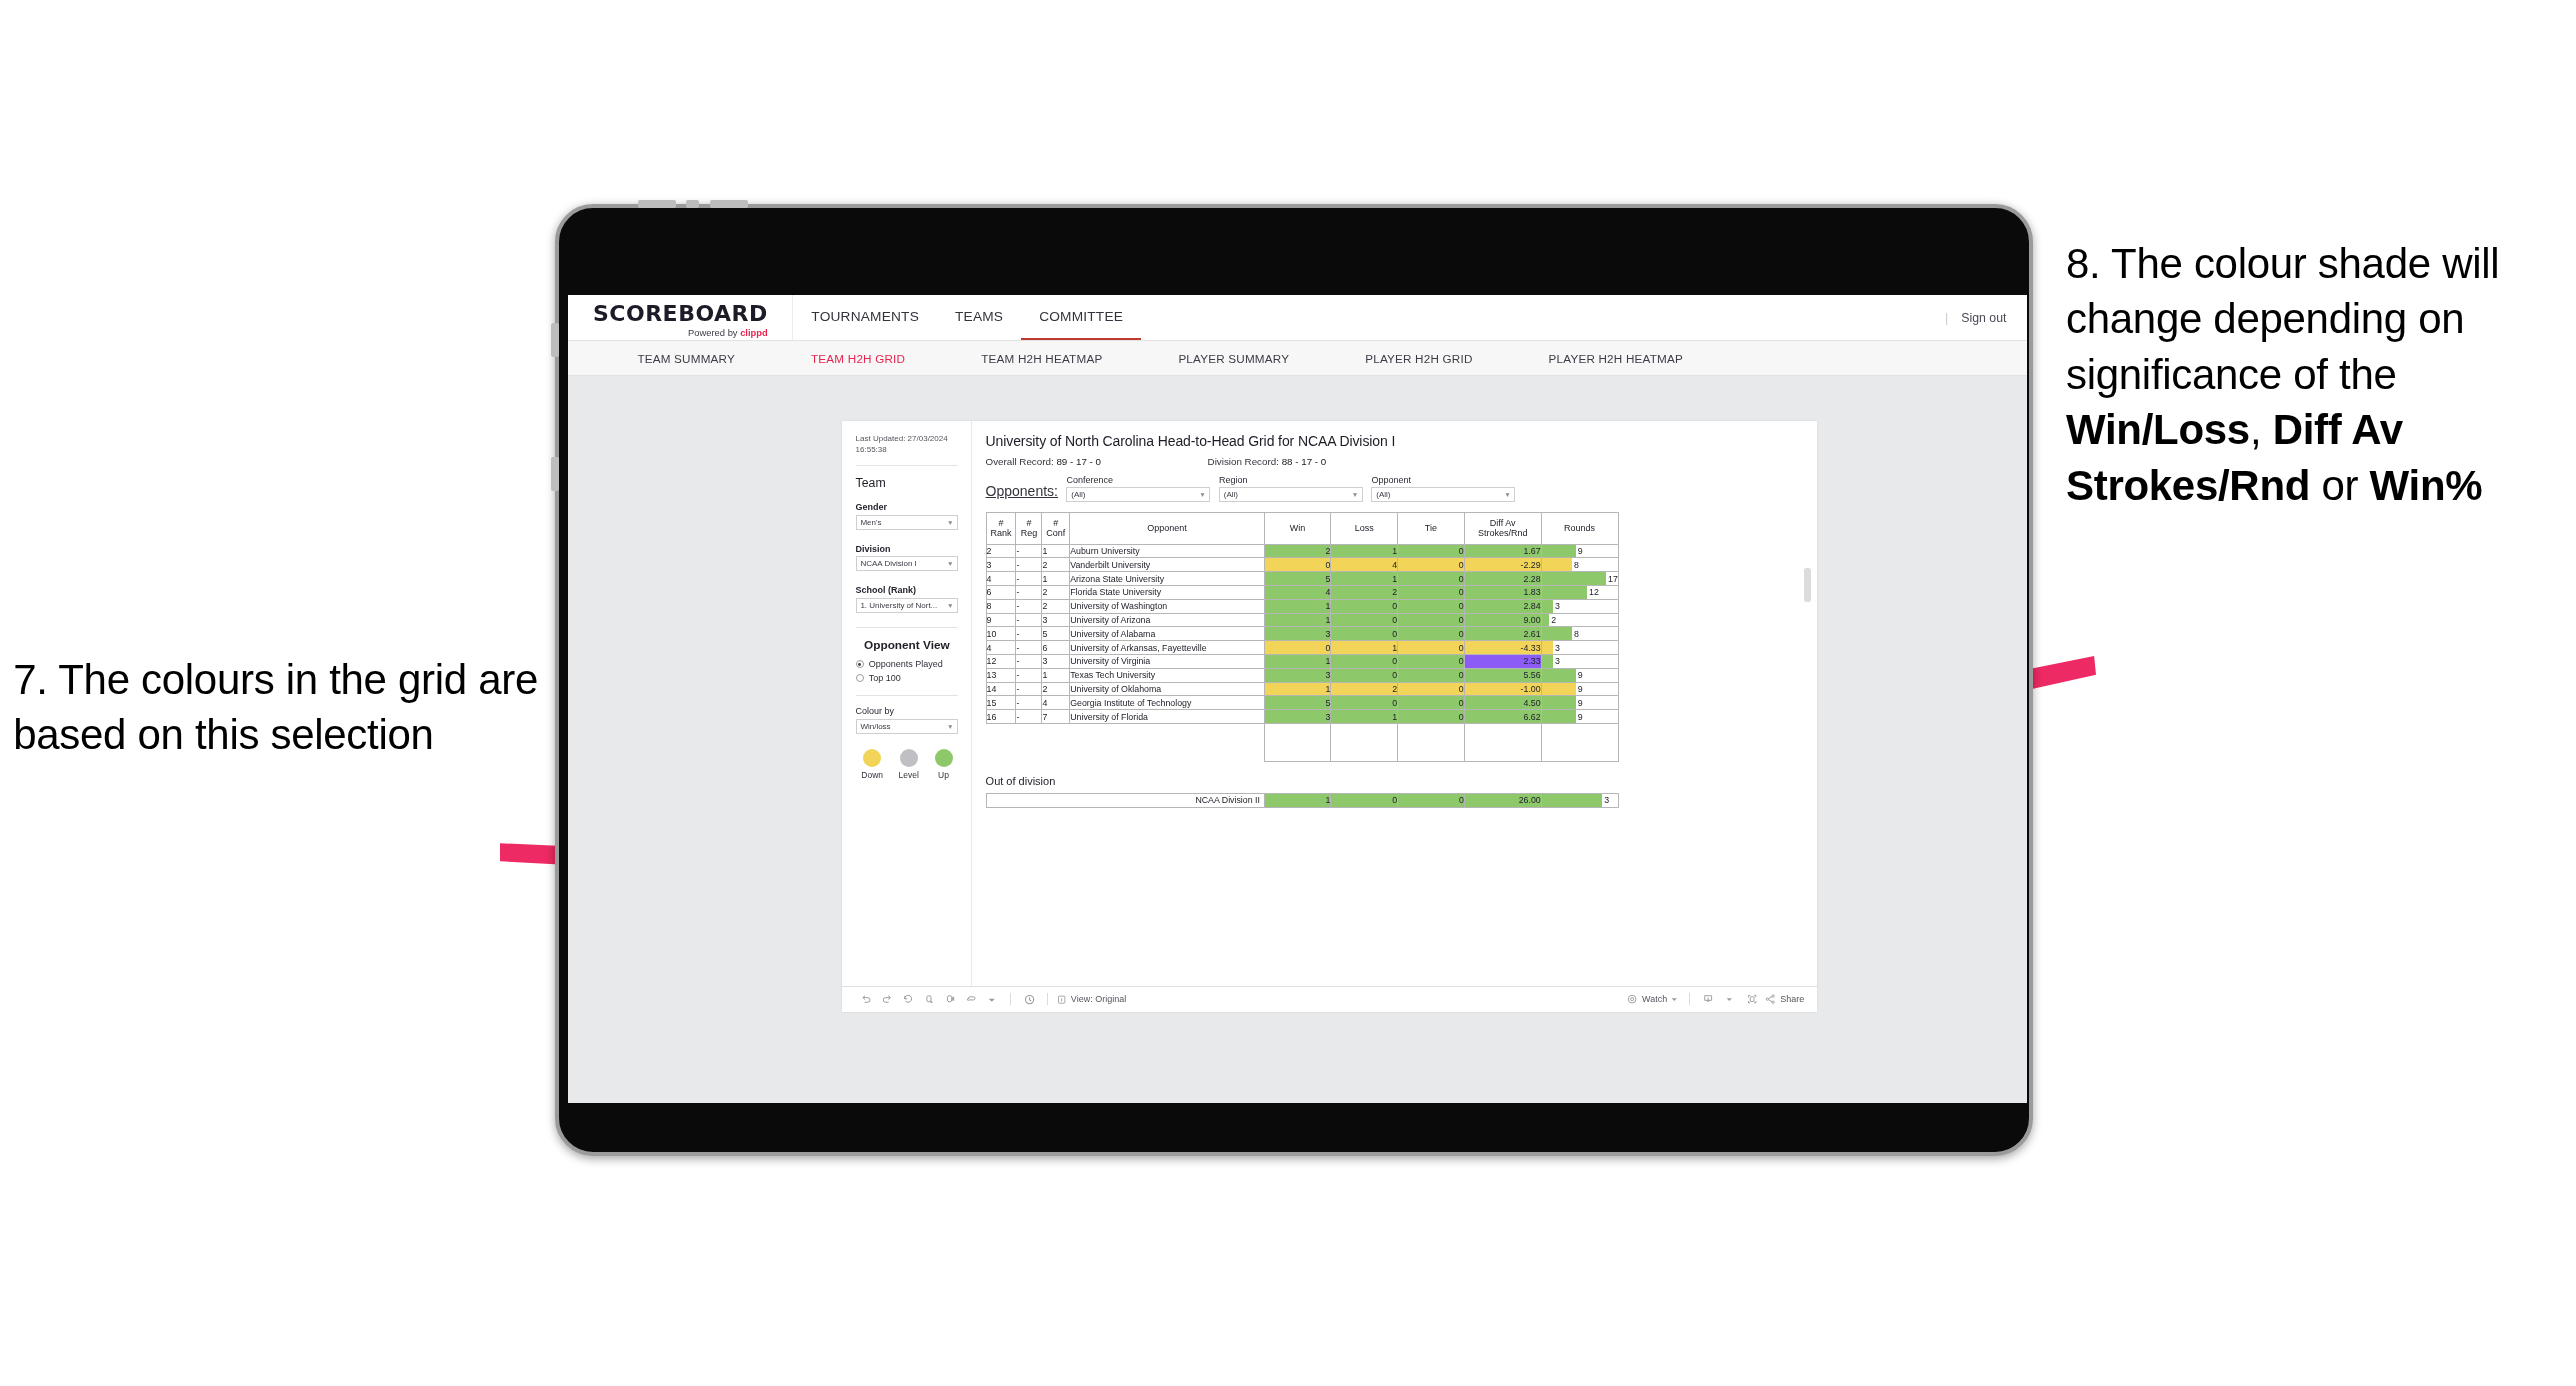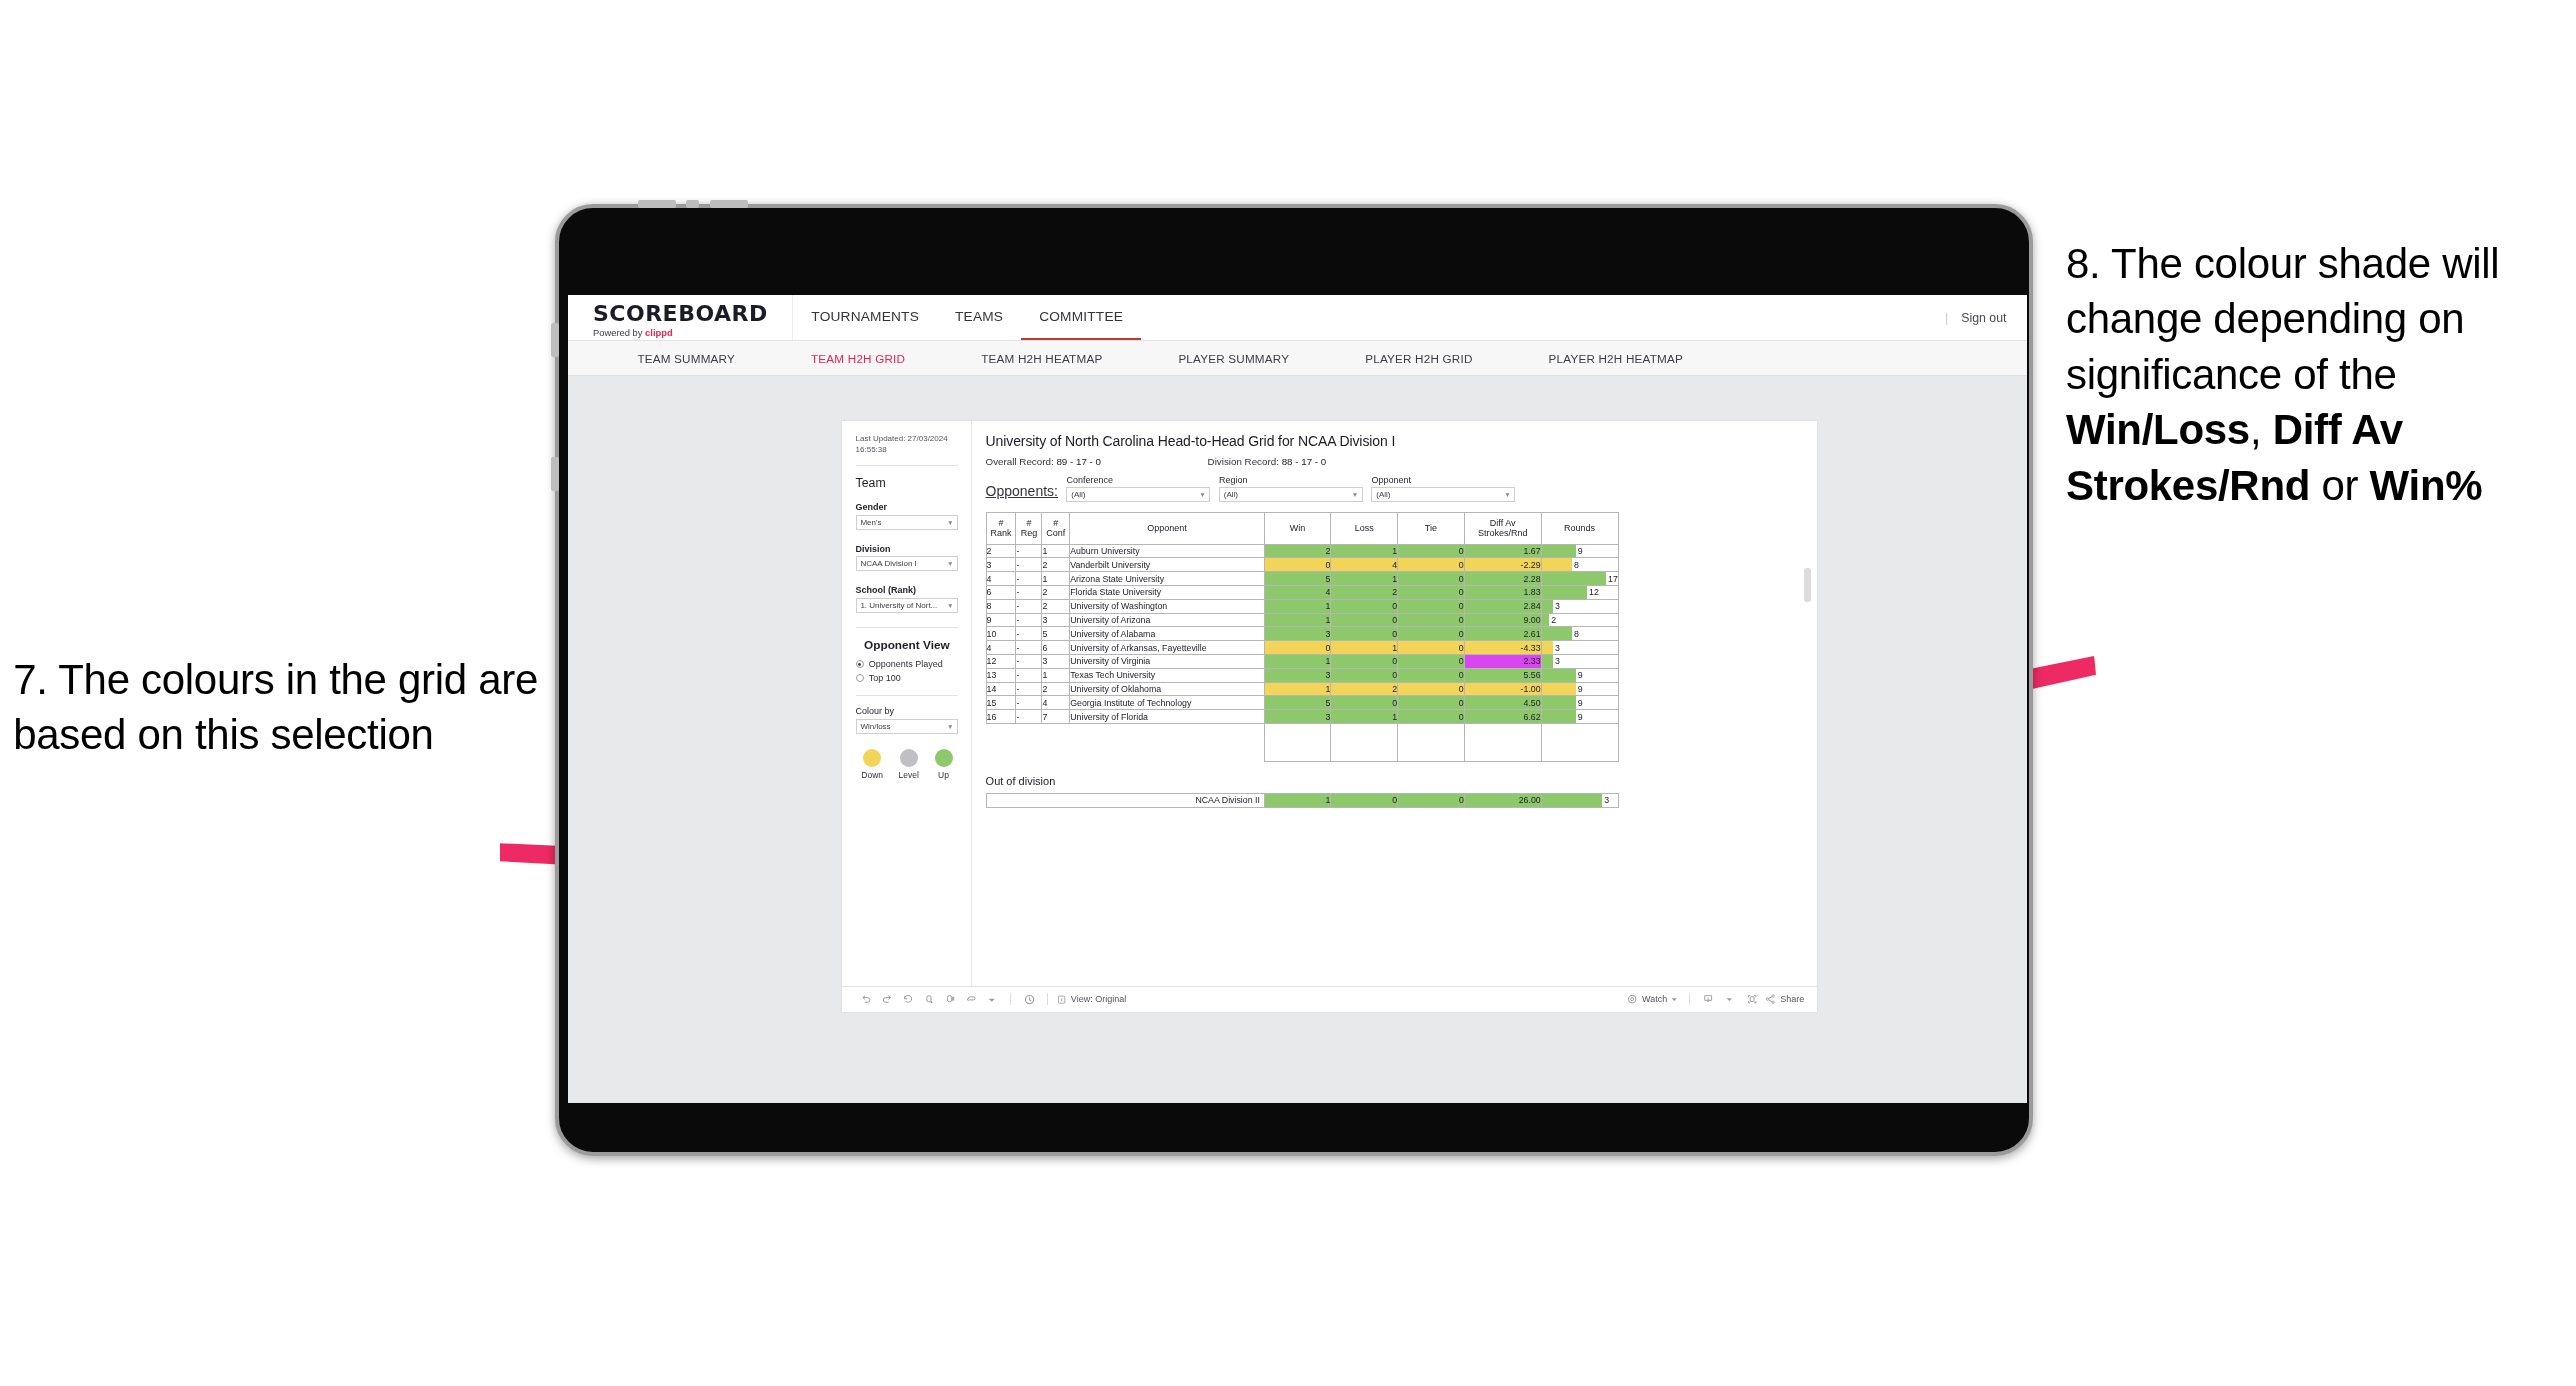--- a/index.html
+++ b/index.html
@@ -44,20 +44,21 @@
     width: 1459px; height: 808px;
     background: #e7e9eb;
     overflow: hidden;
   }
 
   
   #topnav {
     height: 46px; background: #ffffff;
     display: flex; align-items: stretch;
     border-bottom: 0.9px solid #e2e2e2;
+    text-align: right;
   }
   #logo-block { padding: 4.7px 24.6px 0 24.6px; display:flex; flex-direction:column; justify-content:center;
      border-right: 0.9px solid #ececec; }
   #logo-main {
     font-family: "DejaVu Sans", sans-serif;
     font-weight: 700; font-size: 22px; letter-spacing: 0.5px;
     color: #1c1c28; line-height: 1;
   }
   #logo-sub { font-size: 9.4px; color: #3a3a46; margin-top: 2.8px; line-height:1; }
   #logo-sub .brand { color: #e8254e; font-weight: 700; }
@@ -504,21 +505,21 @@
                       </td>
                     </tr>
                     <tr>
                       <td class="txt">12</td>
                       <td class="txt">-</td>
                       <td class="txt">3</td>
                       <td class="txt">University of Virginia</td>
                       <td class="num opp-gap" style="background:#8DC96B">1</td>
                       <td class="num" style="background:#8DC96B">0</td>
                       <td class="num" style="background:#8DC96B">0</td>
-                      <td class="num" style="background:#d946ef">2.33</td>
+                      <td class="num" style="background:#8b5cf6">2.33</td>
                       <td class="rnd">
                         <div class="rnd-bar" style="width:15%;background:#8DC96B"></div>
                         <div class="rnd-val" style="padding-left:15%"><span style="margin-left:1.9px">3</span></div>
                       </td>
                     </tr>
                     <tr>
                       <td class="txt">13</td>
                       <td class="txt">-</td>
                       <td class="txt">1</td>
                       <td class="txt">Texas Tech University</td>

